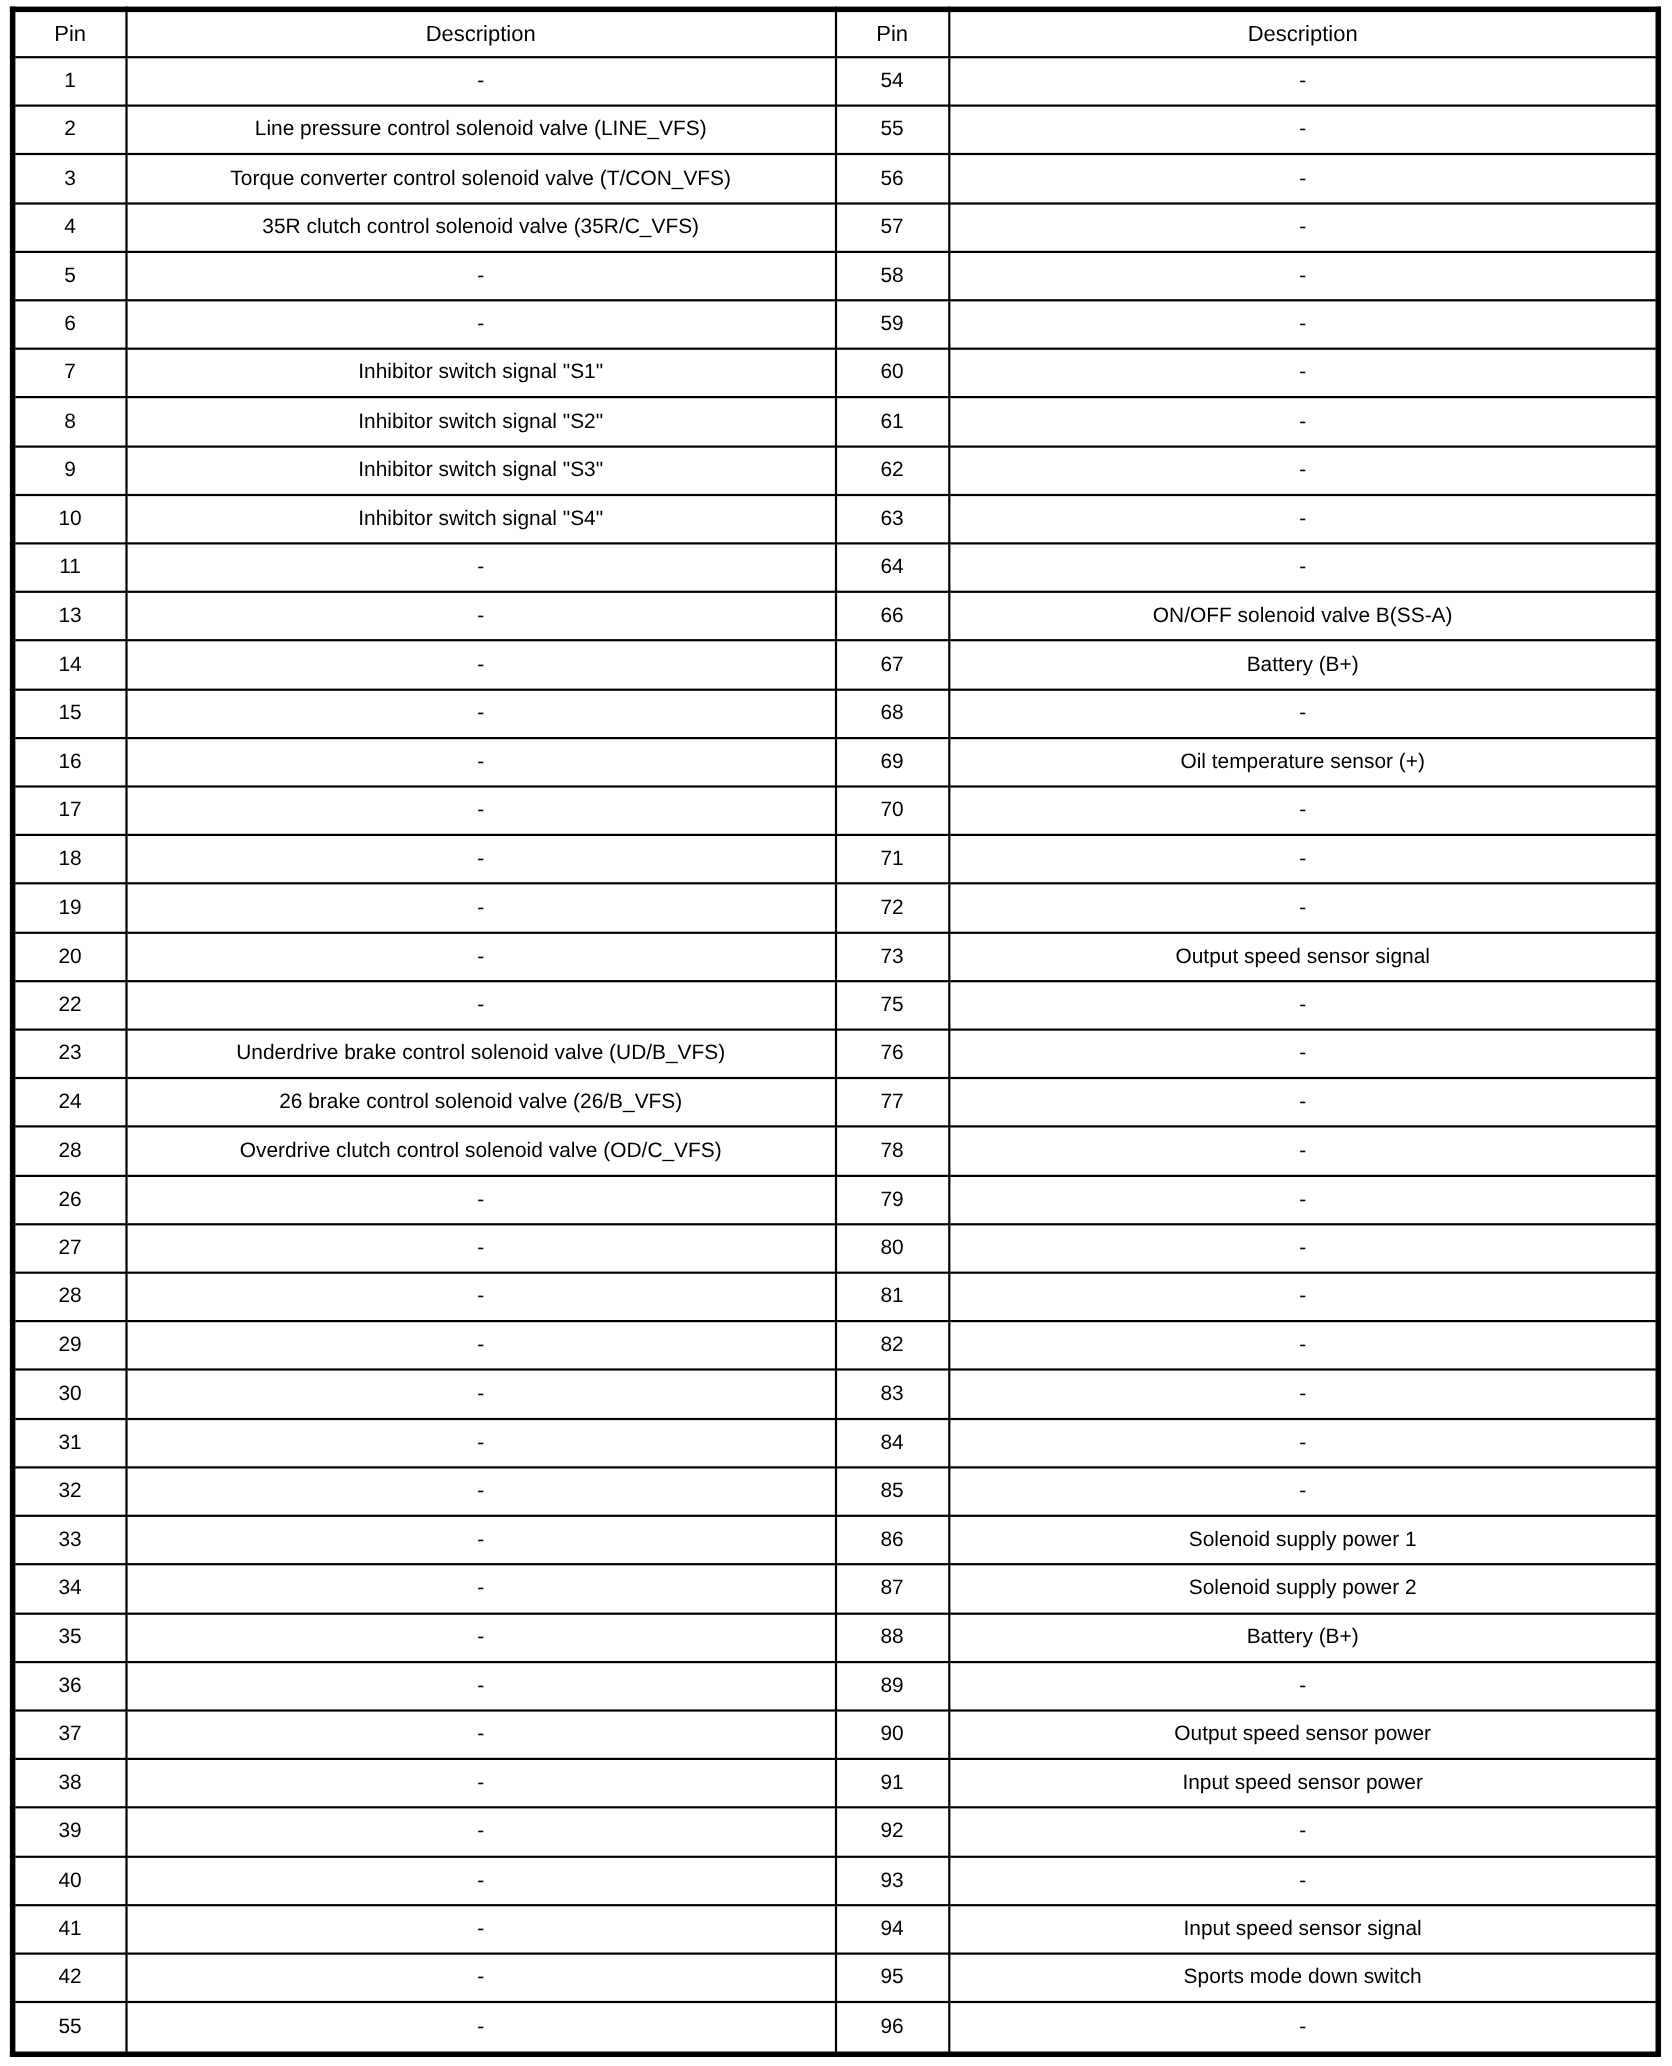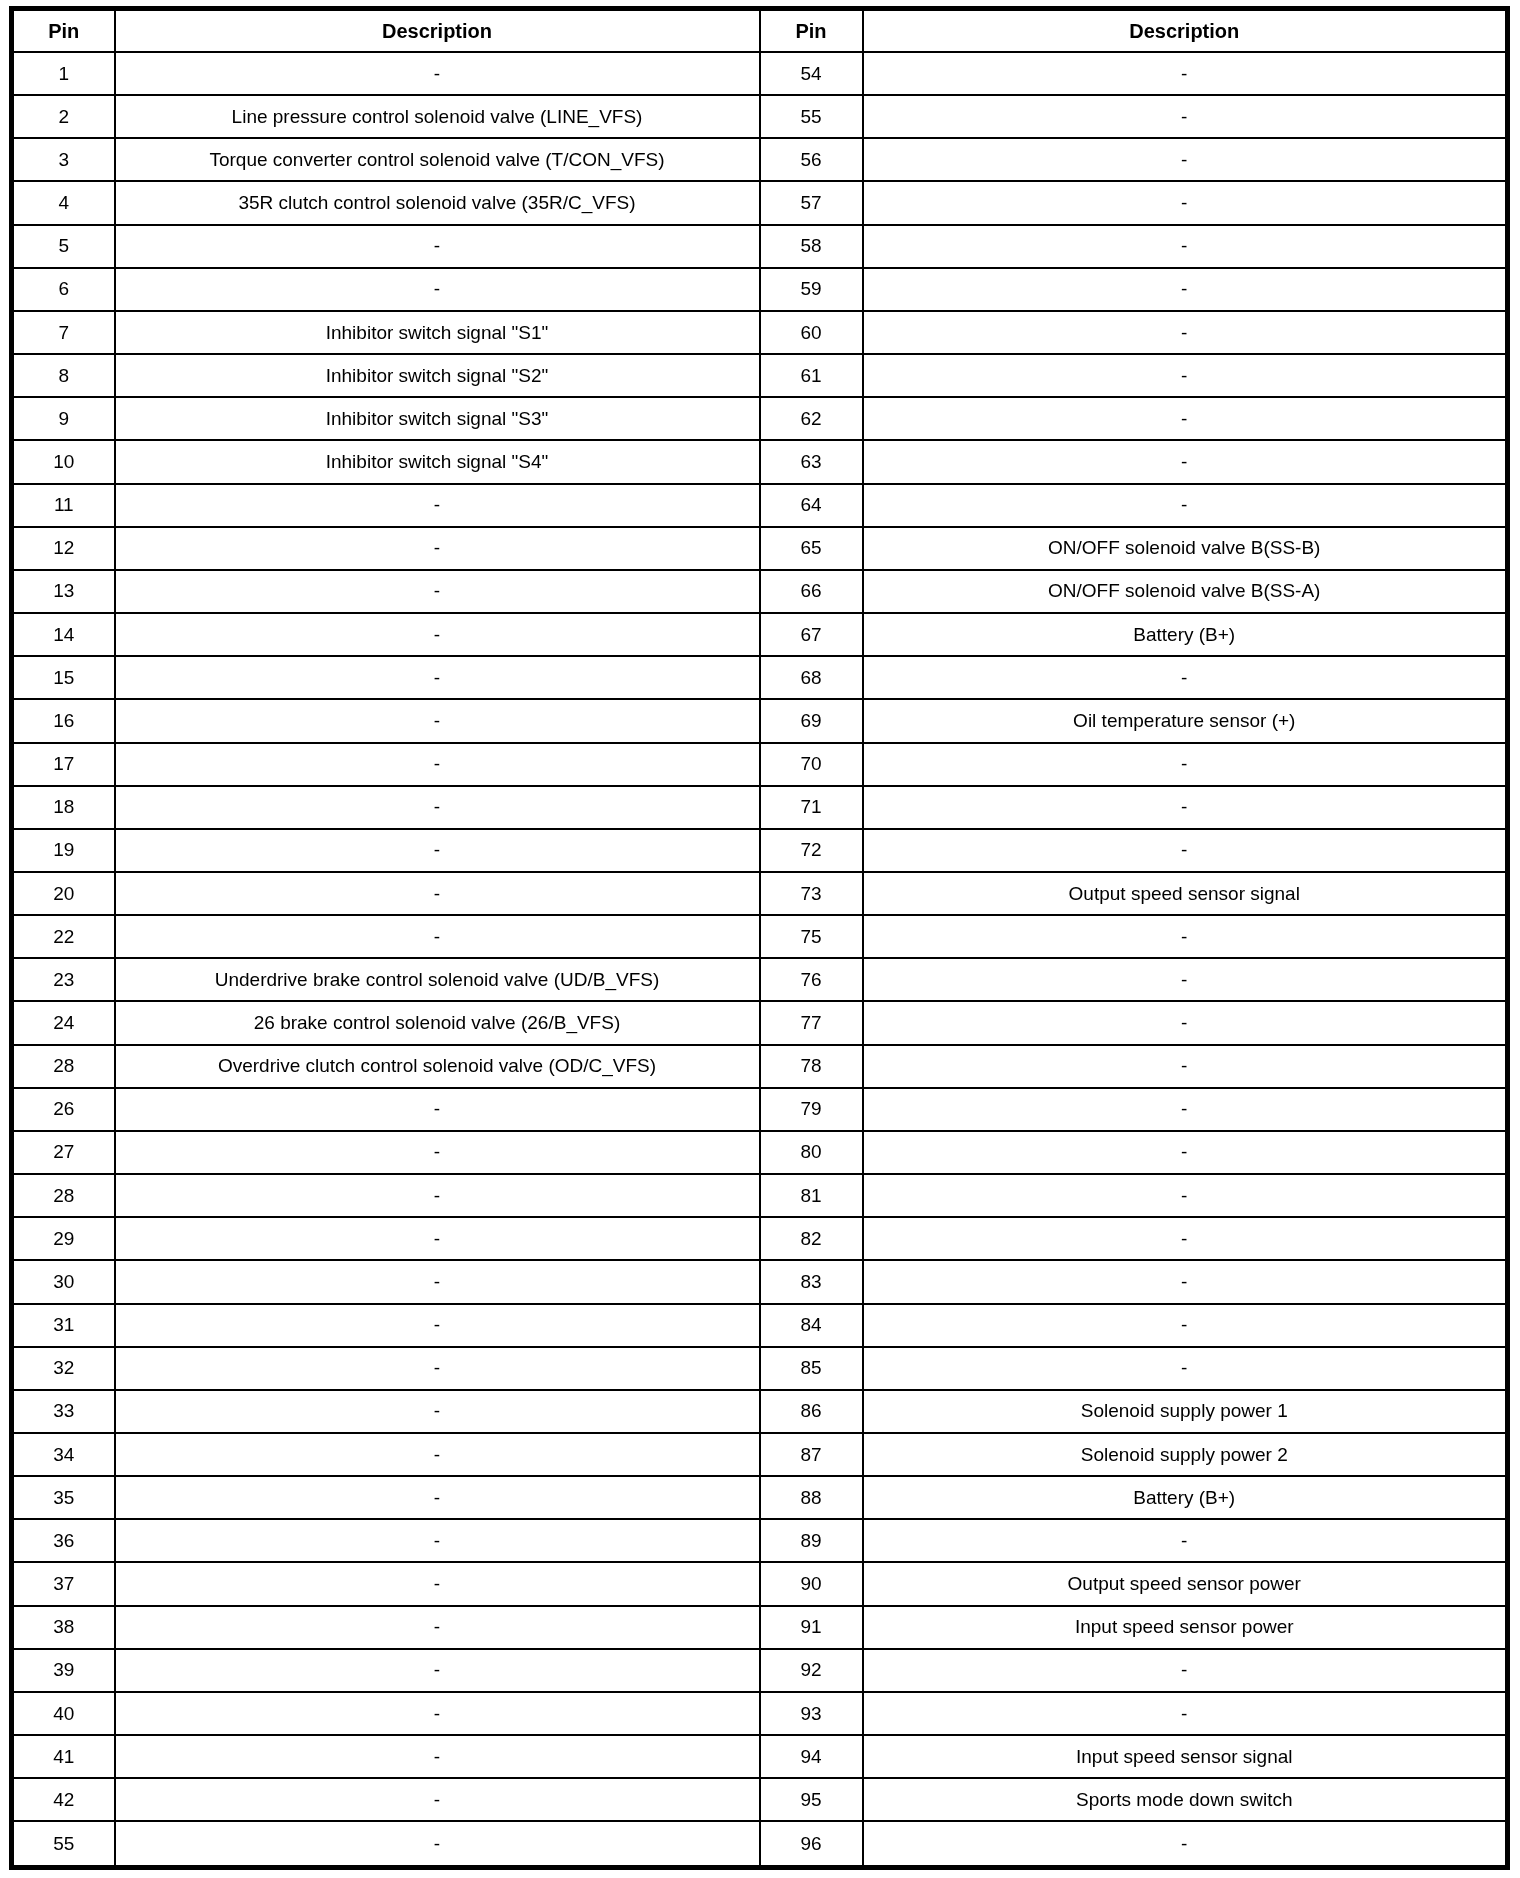--- a/index.html
+++ b/index.html
@@ -31,21 +31,21 @@
     padding: 0 4px;
     text-align: center;
     vertical-align: middle;
     font-family: "Liberation Sans", sans-serif;
     font-size: 19px;
     color: #000000;
     white-space: nowrap;
     overflow: hidden;
   }
   table.pin-table thead th {
-    font-weight: bold;
+    font-weight: normal;
     font-size: 20px;
     height: 40px;
   }
 </style>
 </head>
 <body>
 
 <div class="page">
   <table class="pin-table">
     <colgroup>
@@ -123,26 +123,20 @@
           <td>63</td>
           <td>-</td>
         </tr>
         <tr>
           <td>11</td>
           <td>-</td>
           <td>64</td>
           <td>-</td>
         </tr>
         <tr>
-          <td>12</td>
-          <td>-</td>
-          <td>65</td>
-          <td>ON/OFF solenoid valve B(SS-B)</td>
-        </tr>
-        <tr>
           <td>13</td>
           <td>-</td>
           <td>66</td>
           <td>ON/OFF solenoid valve B(SS-A)</td>
         </tr>
         <tr>
           <td>14</td>
           <td>-</td>
           <td>67</td>
           <td>Battery (B+)</td>

